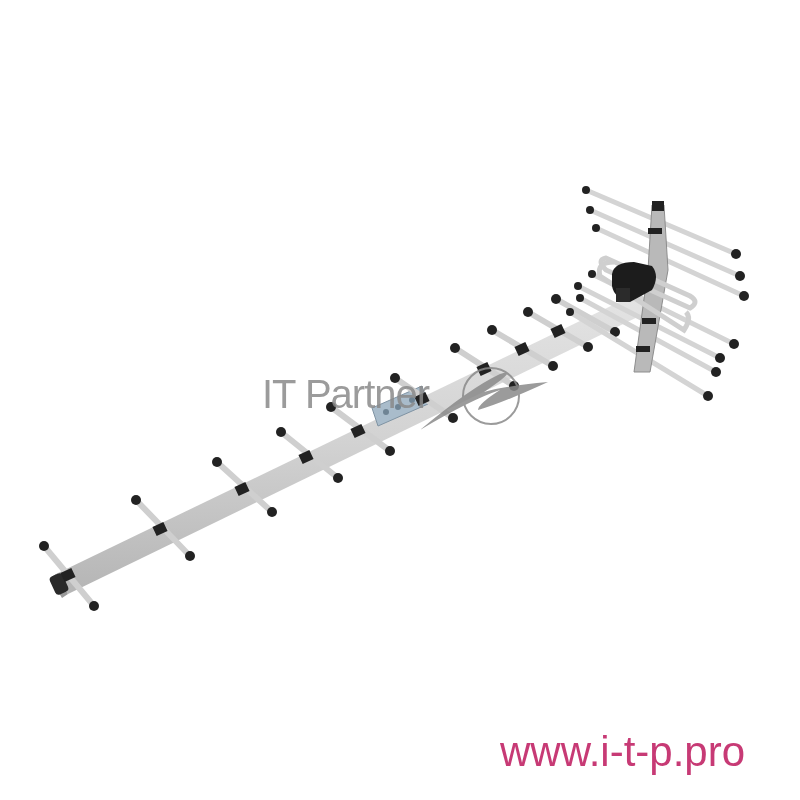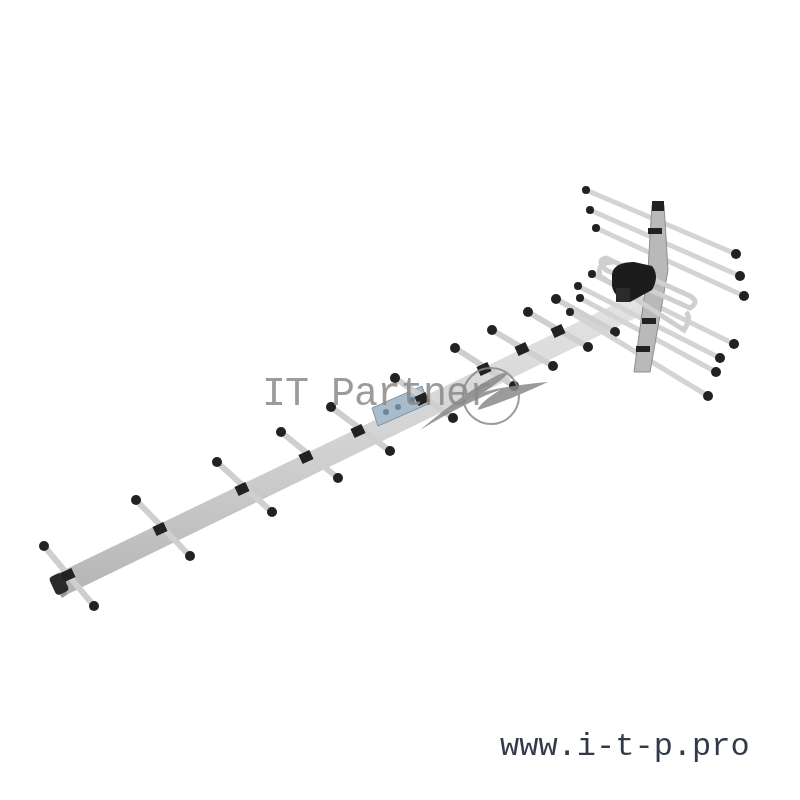--- a/index.html
+++ b/index.html
@@ -1,20 +1,20 @@
 <!DOCTYPE html>
 <html><head>
 <meta charset="utf-8">
 <style>
   html, body { margin: 0; padding: 0; background: #ffffff; }
   body { width: 800px; height: 800px; position: relative; overflow: hidden; font-family: "DejaVu Sans", sans-serif; }
   #scene { position: absolute; left: 0; top: 0; width: 800px; height: 800px; }
-  .wm-text { position: absolute; color: #8a8a8a; font-family: Liberation Mono, monospace; font-weight: 300; letter-spacing: -1px; opacity: 0.85; }
+  .wm-text { position: absolute; color: #8a8a8a; font-family: Liberation Sans, sans-serif; font-weight: 300; letter-spacing: -1px; opacity: 0.85; }
   #wm-brand { left: 262px; top: 372px; font-size: 40px; }
-  #wm-url { left: 500px; top: 728px; font-size: 32px; color: #0f172a; letter-spacing: 0px; }
+  #wm-url { left: 500px; top: 728px; font-size: 42px; color: #be185d; letter-spacing: 0px; }
 </style>
 </head>
 <body>
 
 <svg id="scene" viewBox="0 0 800 800" xmlns="http://www.w3.org/2000/svg">
   <defs>
     <linearGradient id="boomGrad" x1="0" y1="0" x2="0" y2="1">
       <stop offset="0" stop-color="#e4e4e4"></stop>
       <stop offset="0.5" stop-color="#d2d2d2"></stop>
       <stop offset="1" stop-color="#b5b5b5"></stop>

